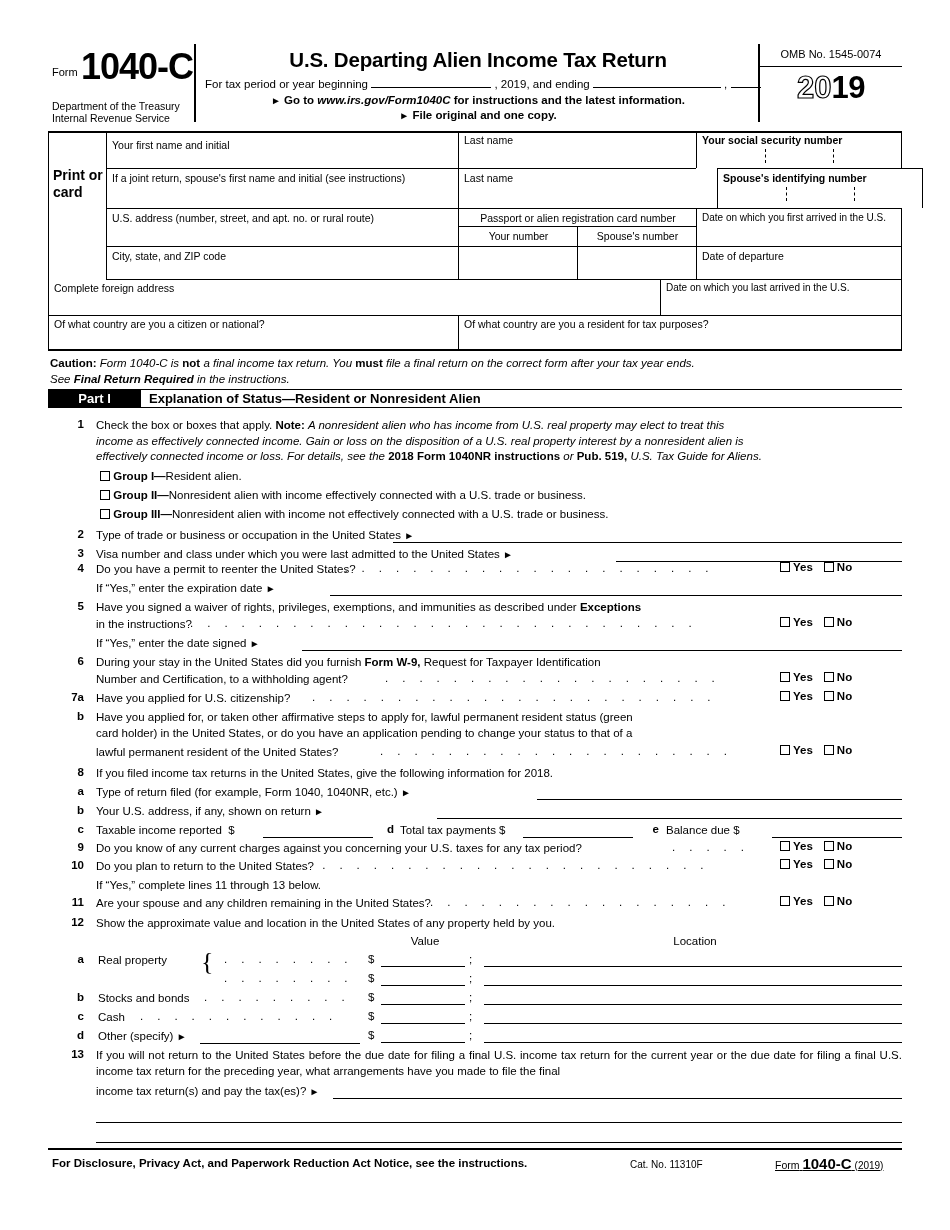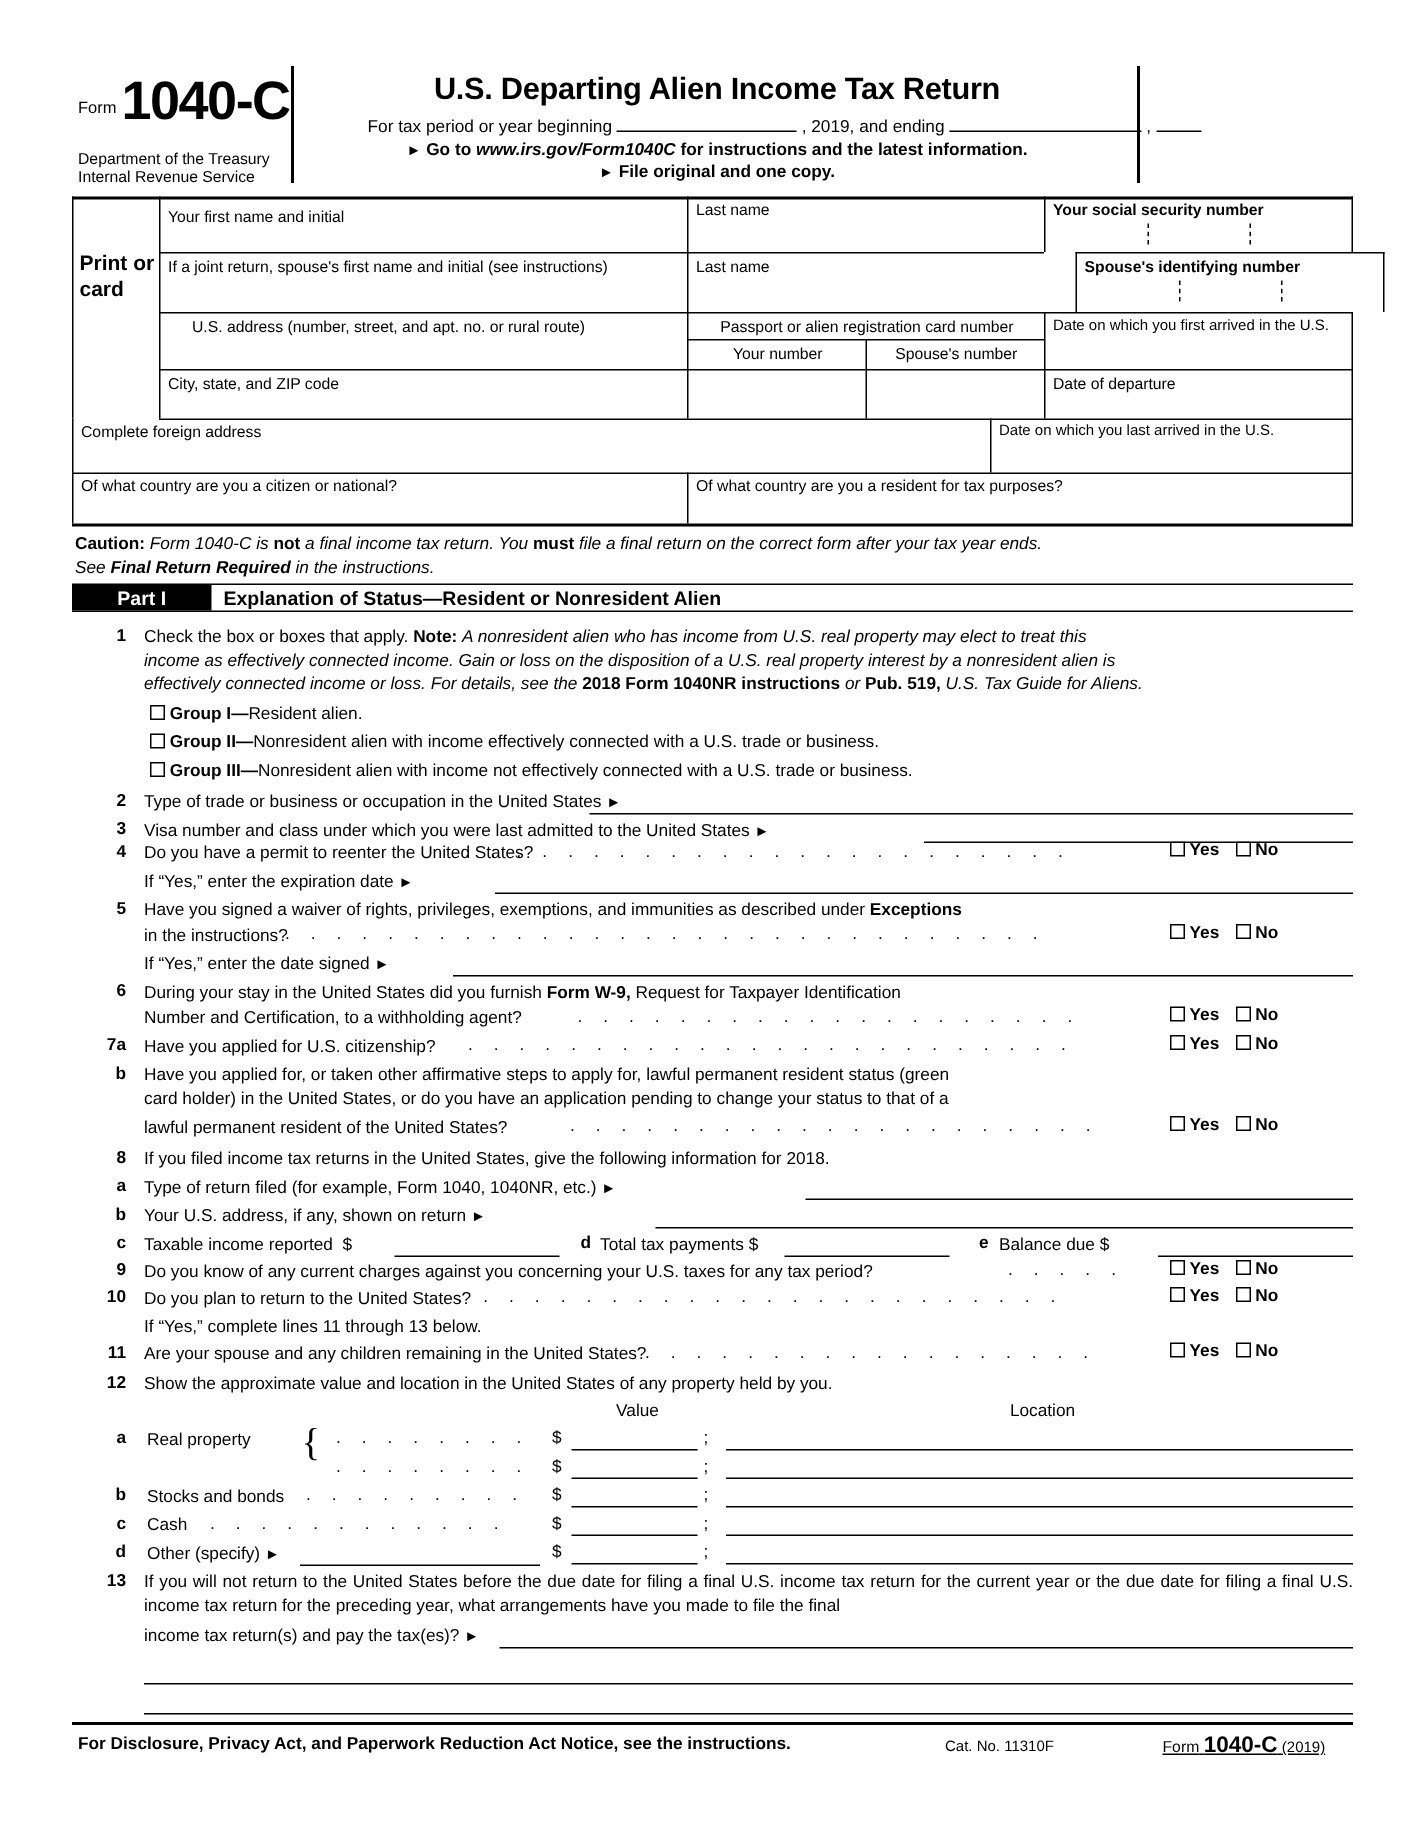--- a/index.html
+++ b/index.html
@@ -15,21 +15,21 @@
   
   .hdr { position:absolute; left:48px; top:44px; width:854px; height:84px; }
   .hdr-left { position:absolute; left:0; top:0; width:146px; height:84px; }
   .form-word { position:absolute; left:4px; top:22px; font-size:11px; }
   .form-num { position:absolute; left:33px; top:2px; font-size:36px; font-weight:bold; letter-spacing:-1px; }
   .dept { position:absolute; left:4px; top:56px; font-size:10.5px; line-height:12px; }
   .hdr-vline1 { position:absolute; left:146px; top:0; width:2px; height:78px; background:#000; }
   .hdr-mid { position:absolute; left:150px; top:0; width:560px; height:84px; }
   .main-title { position:absolute; left:0; top:4px; width:560px; text-align:center;
     font-size:20.5px; font-weight:bold; letter-spacing:-0.2px; }
-  .taxperiod { position:absolute; left:7px; top:33px; font-size:11.5px; white-space:nowrap;margin-left:40px; }
+  .taxperiod { position:absolute; left:7px; top:33px; font-size:11.5px; white-space:nowrap; }
   .tp-seg { display:inline-block; vertical-align:baseline; }
   .tp-rule { display:inline-block; border-bottom:1px solid #000; height:11px; vertical-align:baseline; }
   .goto { position:absolute; left:0; top:50px; width:560px; text-align:center; font-size:11.5px; font-weight:bold; }
   .goto i { font-style:italic; }
   .fileorig { position:absolute; left:0; top:65px; width:560px; text-align:center; font-size:11.5px; font-weight:bold; }
   .hdr-vline2 { position:absolute; left:710px; top:0; width:2px; height:78px; background:#000; }
   .hdr-right { position:absolute; left:712px; top:0; width:142px; height:84px; }
   .omb { position:absolute; left:0; top:4px; width:142px; text-align:center; font-size:11px; }
   .omb-rule { position:absolute; left:0; top:22px; width:142px; height:1px; background:#000; }
   .yearbox { position:absolute; left:0; top:26px; width:142px; text-align:center; }
@@ -122,20 +122,27 @@
         <i>www.irs.gov/Form1040C</i>
         <span>for instructions and the latest information.</span>
       </div>
       <div class="fileorig">
         <span class="arrow">►</span>
         <span>File original and one copy.</span>
       </div>
     </div>
     <div class="hdr-vline2"></div>
 
+    <div class="hdr-right">
+      <div class="omb">OMB No. 1545-0074</div>
+      <div class="omb-rule"></div>
+      <div class="yearbox">
+        <span class="yr-hollow">20</span><span class="yr-solid">19</span>
+      </div>
+    </div>
   </div>
 
   <div class="ent">
 
     <div class="hrule" style="left:0; top:0; width:854px; height:1.5px;"></div>
 
     <div class="bx" style="left:0; top:0; width:58px; height:148px; border-top:none; border-left:1px solid #000;">
       <div class="printortype">Print or card</div>
     </div>
 
@@ -157,21 +164,21 @@
     <div class="bx" style="left:410px; top:37px; width:238px; height:40px;">
       <span class="cap" style="left:5px; top:3px;">Last name</span>
     </div>
     <div class="bx" style="left:648px; top:37px; width:206px; height:40px; border-right:1px solid #000;margin-left:21px;">
       <span class="cap capb" style="left:5px; top:3px;">Spouse's identifying number</span>
       <span class="dotsep" style="left:68px; top:18px; height:14px;"></span>
       <span class="dotsep" style="left:136px; top:18px; height:14px;"></span>
     </div>
 
     <div class="bx" style="left:58px; top:77px; width:352px; height:38px;">
-      <span class="cap" style="left:5px; top:3px;margin-left:16px;">U.S. address (number, street, and apt. no. or rural route)</span>
+      <span class="cap" style="left:5px; top:3px;">U.S. address (number, street, and apt. no. or rural route)</span>
     </div>
     <div class="bx" style="left:410px; top:77px; width:238px; height:18px;">
       <span class="cap" style="left:0; top:3px; width:238px; text-align:center;">Passport or alien registration card number</span>
     </div>
     <div class="bx" style="left:410px; top:95px; width:119px; height:20px;">
       <span class="cap" style="left:0; top:3px; width:119px; text-align:center;">Your number</span>
     </div>
     <div class="bx" style="left:529px; top:95px; width:119px; height:20px;">
       <span class="cap" style="left:0; top:3px; width:119px; text-align:center;">Spouse's number</span>
     </div>

